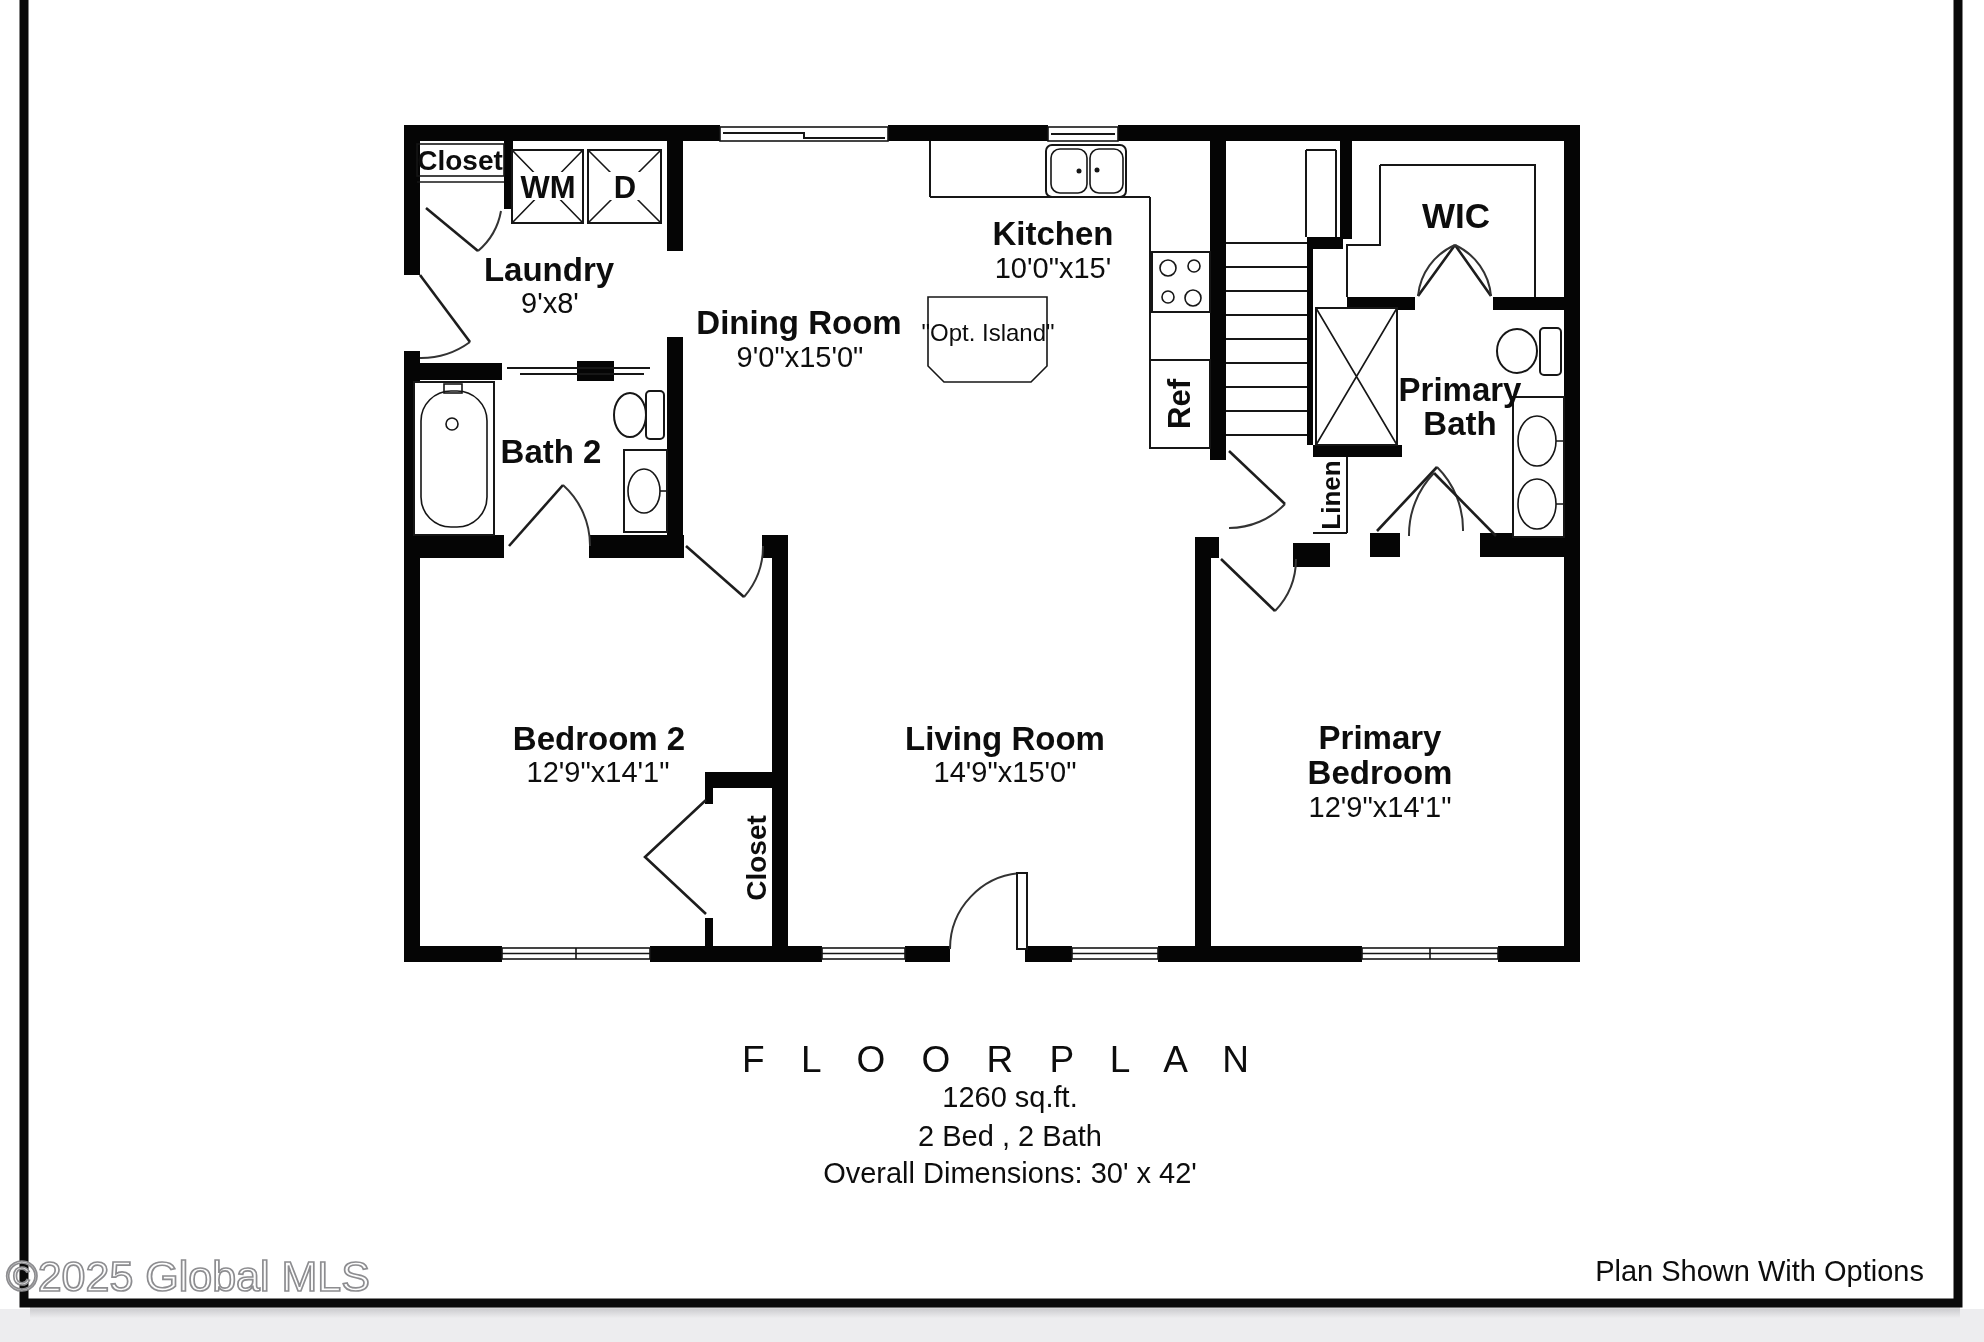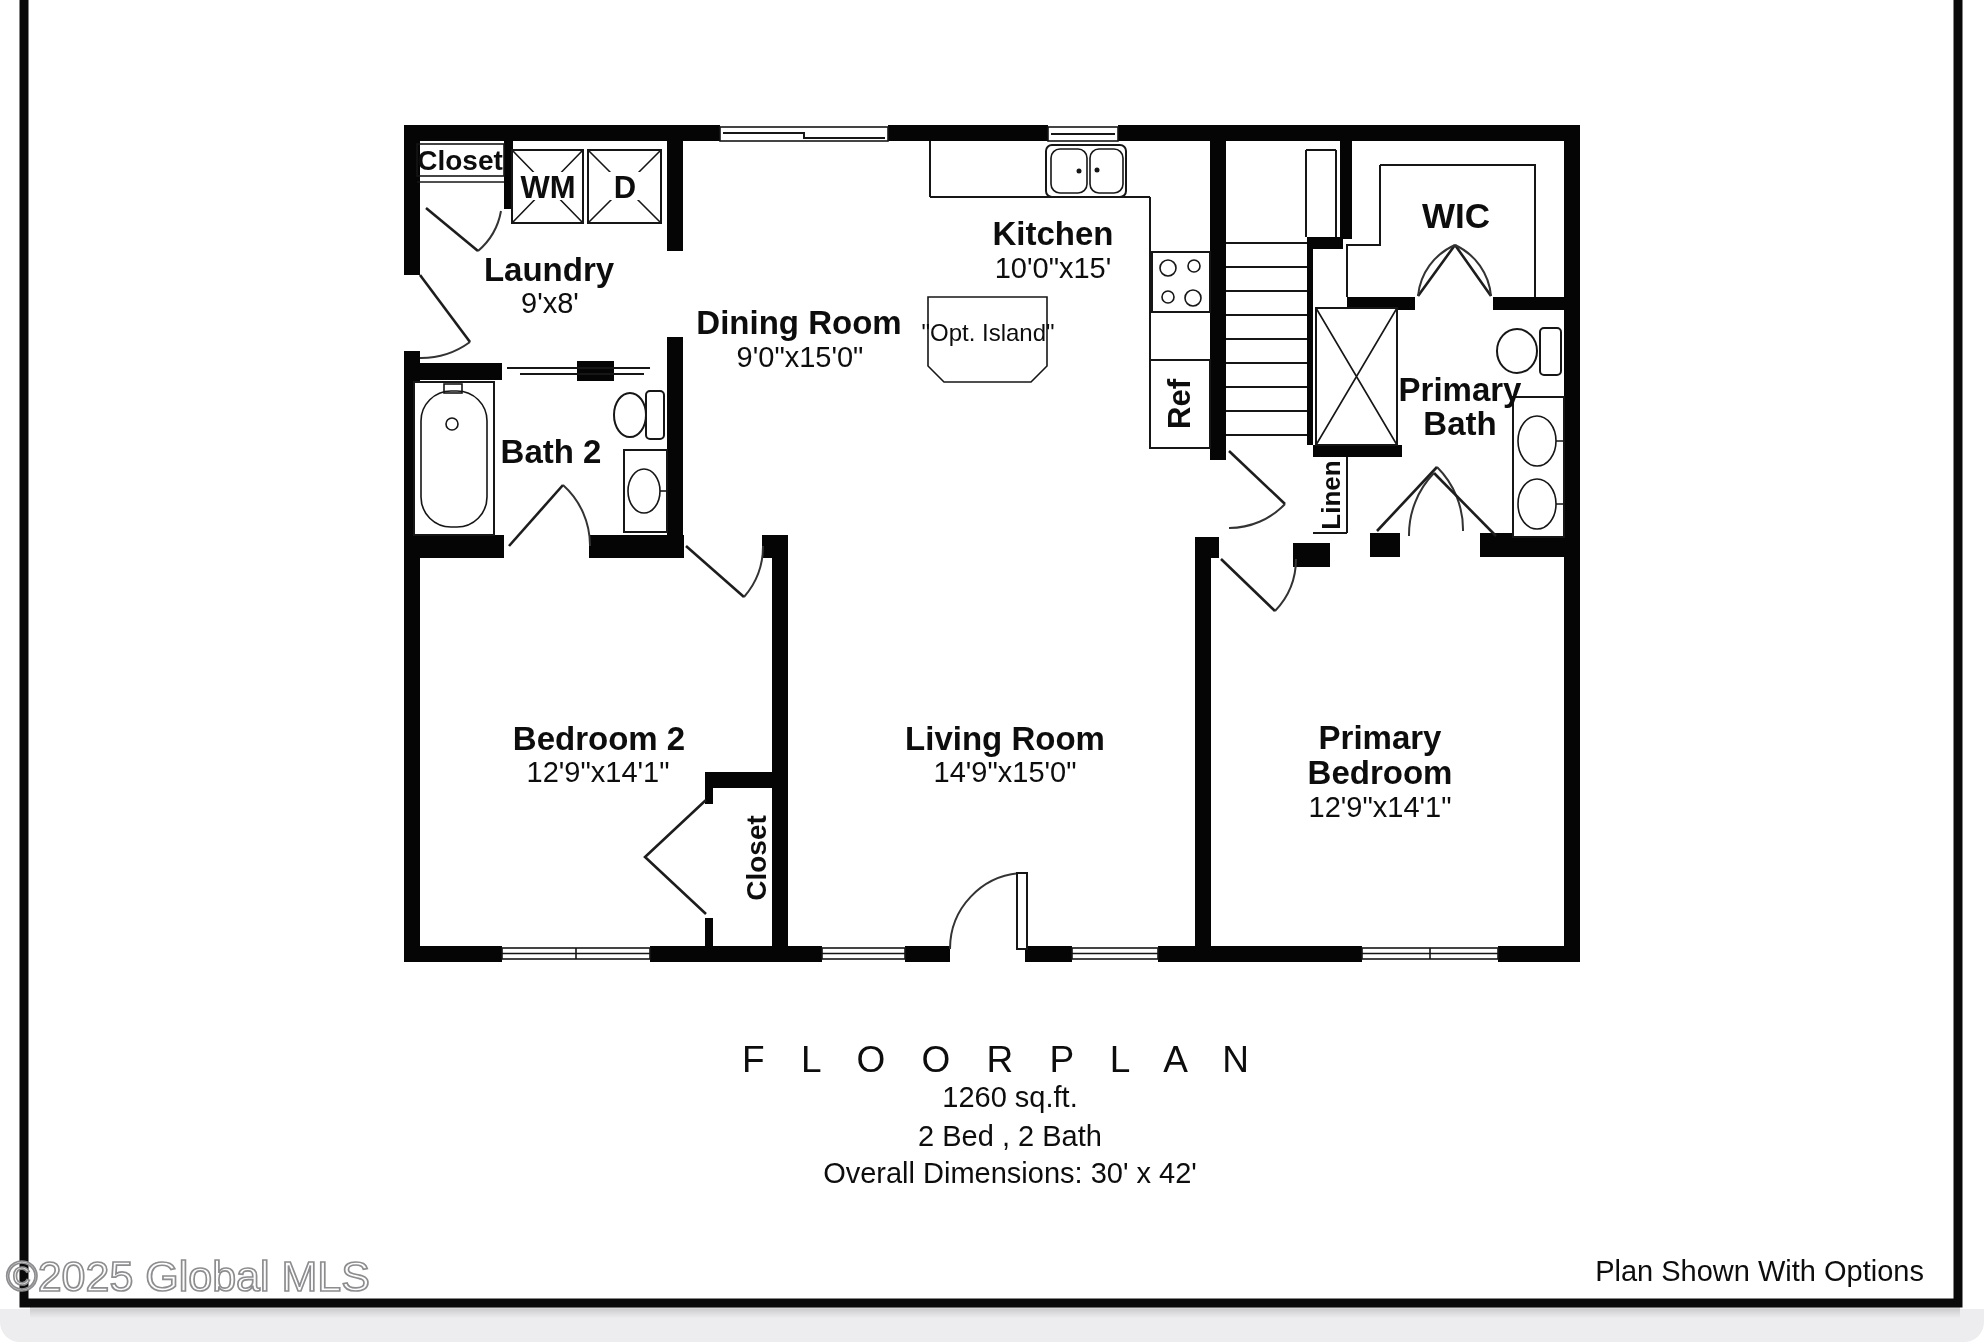--- a/index.html
+++ b/index.html
@@ -1,16 +1,16 @@
 <!DOCTYPE html>
 <html><head>
 <meta charset="utf-8">
 <style>
   html,body{margin:0;padding:0;background:#ffffff;}
-  .page{position:relative;width:1984px;height:1342px;background:#ffffff;overflow:hidden;border-radius:20px;}
+  .page{position:relative;width:1984px;height:1342px;background:#ffffff;overflow:hidden;}
   svg{position:absolute;left:0;top:0;}
   text{font-family:"Liberation Sans","DejaVu Sans",sans-serif;fill:#0d0d0d;}
   .rn{font-size:33px;font-weight:700;text-anchor:middle;}
   .rd{font-size:29px;font-weight:400;text-anchor:middle;}
   .sm{font-size:28px;font-weight:700;text-anchor:middle;}
   .app{font-size:31px;font-weight:700;text-anchor:middle;}
   .tiny{font-size:24px;font-weight:400;text-anchor:middle;}
   .wall{fill:#050505;stroke:none;}
   .thin{fill:none;stroke:#161616;stroke-width:2;}
   .thin15{fill:none;stroke:#161616;stroke-width:1.6;}

